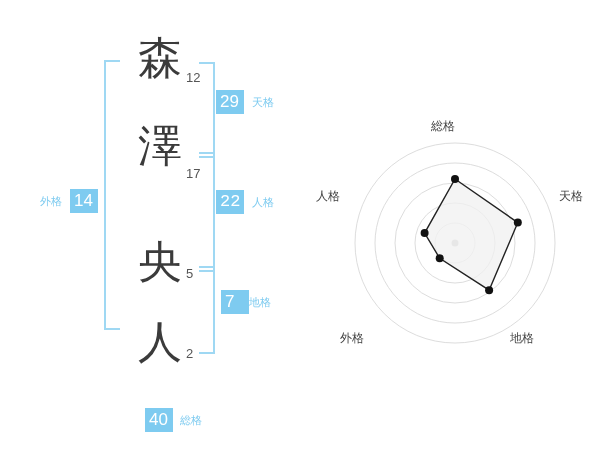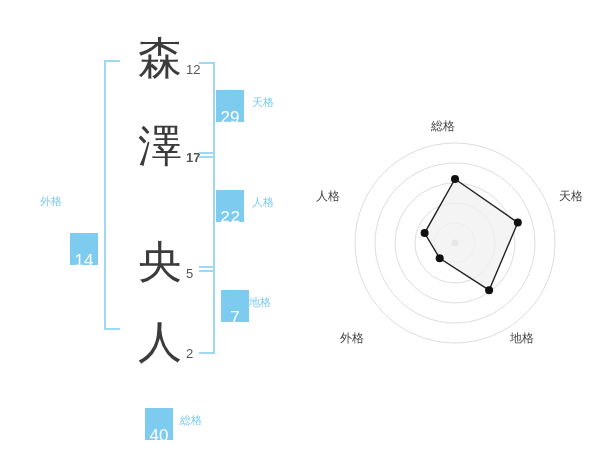--- a/index.html
+++ b/index.html
@@ -45,22 +45,21 @@
   }
 
   .badge {
     position: absolute;
     background: #7ecbf0;
     color: #ffffff;
     font-size: 17px;
     line-height: 24px;
     height: 24px;
     min-width: 28px;
-    text-align: center;
-    padding: 16px 4px;
+    padding: 0 4px;
     box-sizing: border-box;
     font-family: "Liberation Sans", sans-serif;
   }
   .badge-label {
     position: absolute;
     font-size: 11px;
     color: #7ecbf0;
   }
 
   
@@ -93,28 +92,28 @@
 </style>
 </head>
 <body>
 
 <div id="root">
 
   <div class="name-panel">
 
     <div class="bracket" style="left:104px; top:60px; width:14px; height:266px; border-left-width:2px; border-top-width:2px; border-bottom-width:2px;"></div>
 
-    <div class="badge" style="left:70px; top:189px;margin-top:44px;">14</div>
+    <div class="badge" style="left:70px; top:189px;">14</div>
     <div class="badge-label" style="left:40px; top:194px;">外格</div>
 
     <div class="kanji" style="left:130px; top:36px;">森</div>
-    <div class="kanji-stroke" style="left:186px; top:62px;text-align:right;">12</div>
+    <div class="kanji-stroke" style="left:186px; top:70px;text-align:right;">12</div>
 
     <div class="kanji" style="left:130px; top:124px;">澤</div>
-    <div class="kanji-stroke" style="left:186px; top:150px;font-weight:bold;">17</div>
+    <div class="kanji-stroke" style="left:186px; top:166px;">17</div>
 
     <div class="kanji" style="left:130px; top:240px;">央</div>
     <div class="kanji-stroke" style="left:186px; top:266px;">5</div>
 
     <div class="kanji" style="left:130px; top:320px;">人</div>
     <div class="kanji-stroke" style="left:186px; top:346px;">2</div>
 
     <div class="bracket" style="left:199px; top:62px; width:14px; height:92px; border-right-width:2px; border-top-width:2px; border-bottom-width:2px;"></div>
     <div class="badge" style="left:216px; top:90px;">29</div>
     <div class="badge-label" style="left:252px; top:95px;">天格</div>

